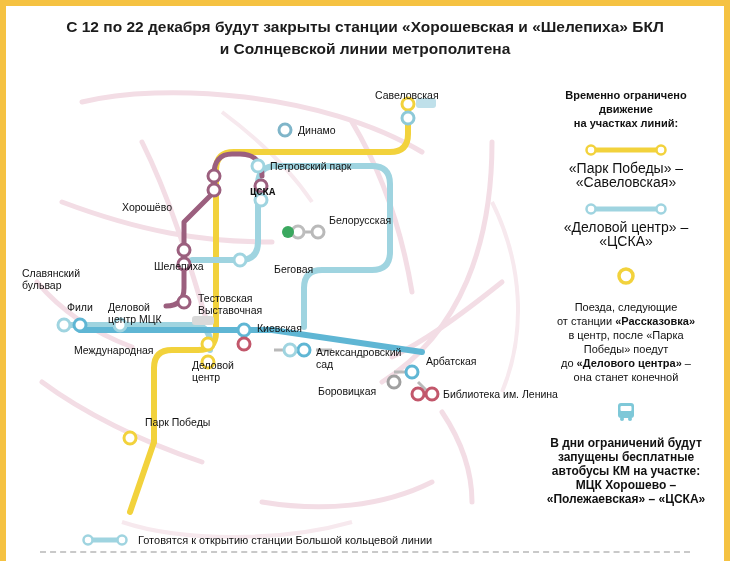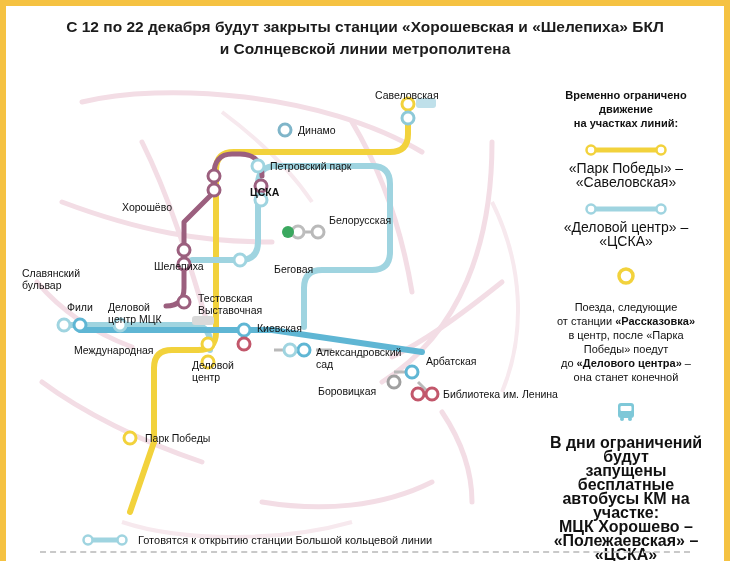--- a/index.html
+++ b/index.html
@@ -26,40 +26,40 @@
   }
 
   
   .map{position:absolute;left:22px;top:82px;width:510px;height:460px;}
   .map svg{position:absolute;left:0;top:0;}
 
   .mlabel{
     position:absolute;font-size:10.5px;line-height:12px;color:#111;
     white-space:nowrap;
   }
-  .mlabel.b{font-weight:bold;}
+  .mlabel.b{font-weight:bold;font-family:Liberation Mono, monospace;}
   .mlabel.c{}
 
   
   .panel{position:absolute;left:538px;top:88px;width:176px;}
   .panel .ttl{
     font-weight:bold;font-size:11px;line-height:14px;text-align:center;color:#111;
   }
   .panel .legrow{margin-top:14px;text-align:center;}
   .legline{display:block;margin:0 auto;}
   .panel .legtext{
     font-size:14px;line-height:13.5px;text-align:center;margin-top:6px;color:#111;
   }
   .panel .note{
     font-size:11px;line-height:14px;text-align:center;margin-top:10px;color:#111;
   }
   .panel .note b{font-weight:bold;}
   .bus-block{margin-top:16px;text-align:center;}
   .bus-text{
-    font-size:16px;line-height:14px;text-align:center;margin-top:8px;
+    font-size:12px;line-height:14px;text-align:center;margin-top:8px;
     font-weight:bold;color:#111;
   }
 
   
   .bottom-legend{
     position:absolute;left:82px;top:534px;width:420px;
     display:flex;align-items:center;gap:10px;
   }
   .bottom-legend .txt{font-size:11px;color:#111;}
 
@@ -204,21 +204,21 @@
 Выставочная</div>
     <div class="mlabel" style="left:235px;top:240px;">Киевская</div>
     <div class="mlabel" style="left:52px;top:262px;">Международная</div>
     <div class="mlabel" style="left:170px;top:277px;width:58px;white-space:pre-line;">Деловой
 центр</div>
     <div class="mlabel" style="left:294px;top:264px;width:106px;white-space:pre-line;">Александровский
 сад</div>
     <div class="mlabel" style="left:404px;top:273px;">Арбатская</div>
     <div class="mlabel" style="left:296px;top:303px;">Боровицкая</div>
     <div class="mlabel" style="left:421px;top:306px;">Библиотека им. Ленина</div>
-    <div class="mlabel" style="left:123px;top:350px;">Парк Победы</div>
+    <div class="mlabel" style="left:123px;top:334px;">Парк Победы</div>
   </div>
 
   <div class="panel">
     <div class="ttl" style="white-space:pre-line;">Временно ограничено
 движение
 на участках линий:</div>
 
     <div class="legrow">
       <svg class="legline" width="86" height="12" viewBox="0 0 86 12" xmlns="http://www.w3.org/2000/svg">
         <line x1="8" y1="6" x2="78" y2="6" stroke="#f2d23c" stroke-width="5" stroke-linecap="round"></line>

